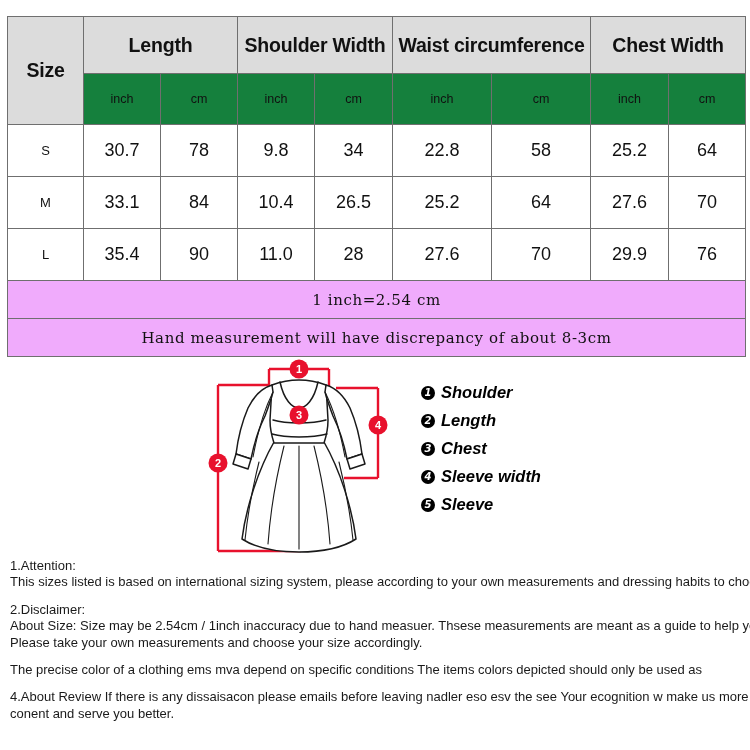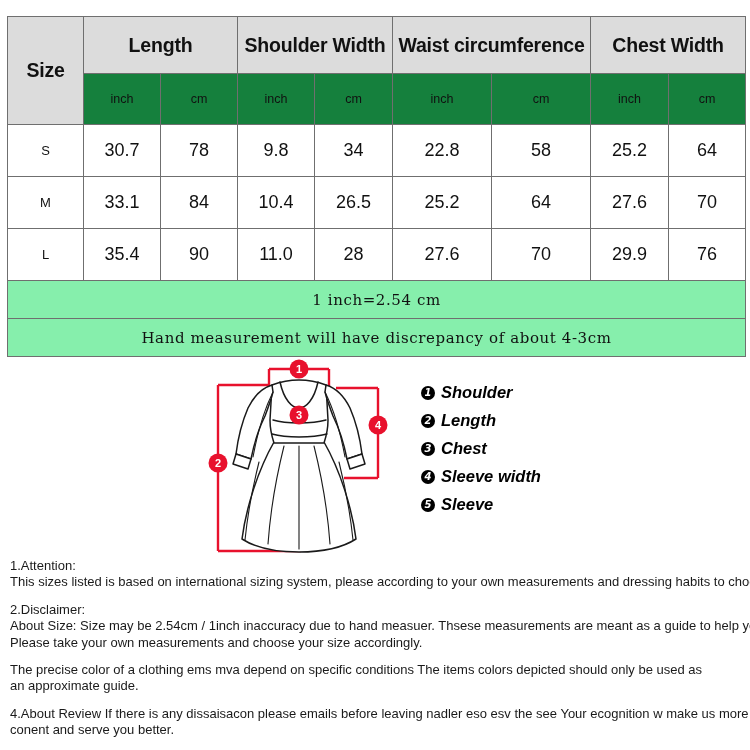--- a/index.html
+++ b/index.html
@@ -55,21 +55,21 @@
     background: #ffffff;
   }
   td.size-label {
     font-size: 13px;
   }
   tr.note-row td {
     height: 37px;
     font-size: 15px;
     font-family: "DejaVu Serif", "Liberation Serif", serif;
     letter-spacing: 0.6px;
-    background: #86efac;
+    background: #f0abfc;
   }
 
   
   col.c-size   { width: 76px; }
   col.c-len-in { width: 77px; }
   col.c-len-cm { width: 77px; }
   col.c-sho-in { width: 77px; }
   col.c-sho-cm { width: 78px; }
   col.c-wai-in { width: 99px; }
   col.c-wai-cm { width: 99px; }
@@ -205,21 +205,21 @@
         <td class="data-cell">28</td>
         <td class="data-cell">27.6</td>
         <td class="data-cell">70</td>
         <td class="data-cell">29.9</td>
         <td class="data-cell">76</td>
       </tr>
       <tr class="note-row">
         <td colspan="9">1 inch=2.54 cm</td>
       </tr>
       <tr class="note-row">
-        <td colspan="9">Hand measurement will have discrepancy of about 4-3cm</td>
+        <td colspan="9">Hand measurement will have discrepancy of about 8-3cm</td>
       </tr>
     </tbody>
   </table>
 </div>
 
 <div id="diagram">
   <svg id="dress-svg" width="210" height="200" viewBox="0 0 210 200">
 
     <g stroke="#e8112d" stroke-width="2.4" fill="none">
 
@@ -329,19 +329,18 @@
     <div class="note-line">1.Attention:</div>
     <div class="note-line">This sizes listed is based on international sizing system, please according to your own measurements and dressing habits to choose your suitable size.</div>
   </div>
   <div class="note-block">
     <div class="note-line">2.Disclaimer:</div>
     <div class="note-line">About Size: Size may be 2.54cm / 1inch inaccuracy due to hand measuer. Thsese measurements are meant as a guide to help you select the correct size.</div>
     <div class="note-line">Please take your own measurements and choose your size accordingly.</div>
   </div>
   <div class="note-block">
     <div class="note-line">The precise color of a clothing ems mva depend on specific conditions The items colors depicted should only be used as</div>
-    <div class="note-line">an approximate guide.</div>
   </div>
   <div class="note-block">
     <div class="note-line">4.About Review If there is any dissaisacon please emails before leaving nadler eso esv the see Your ecognition w make us more</div>
     <div class="note-line">conent and serve you better.</div>
   </div>
 </div>
 
 </body></html>

